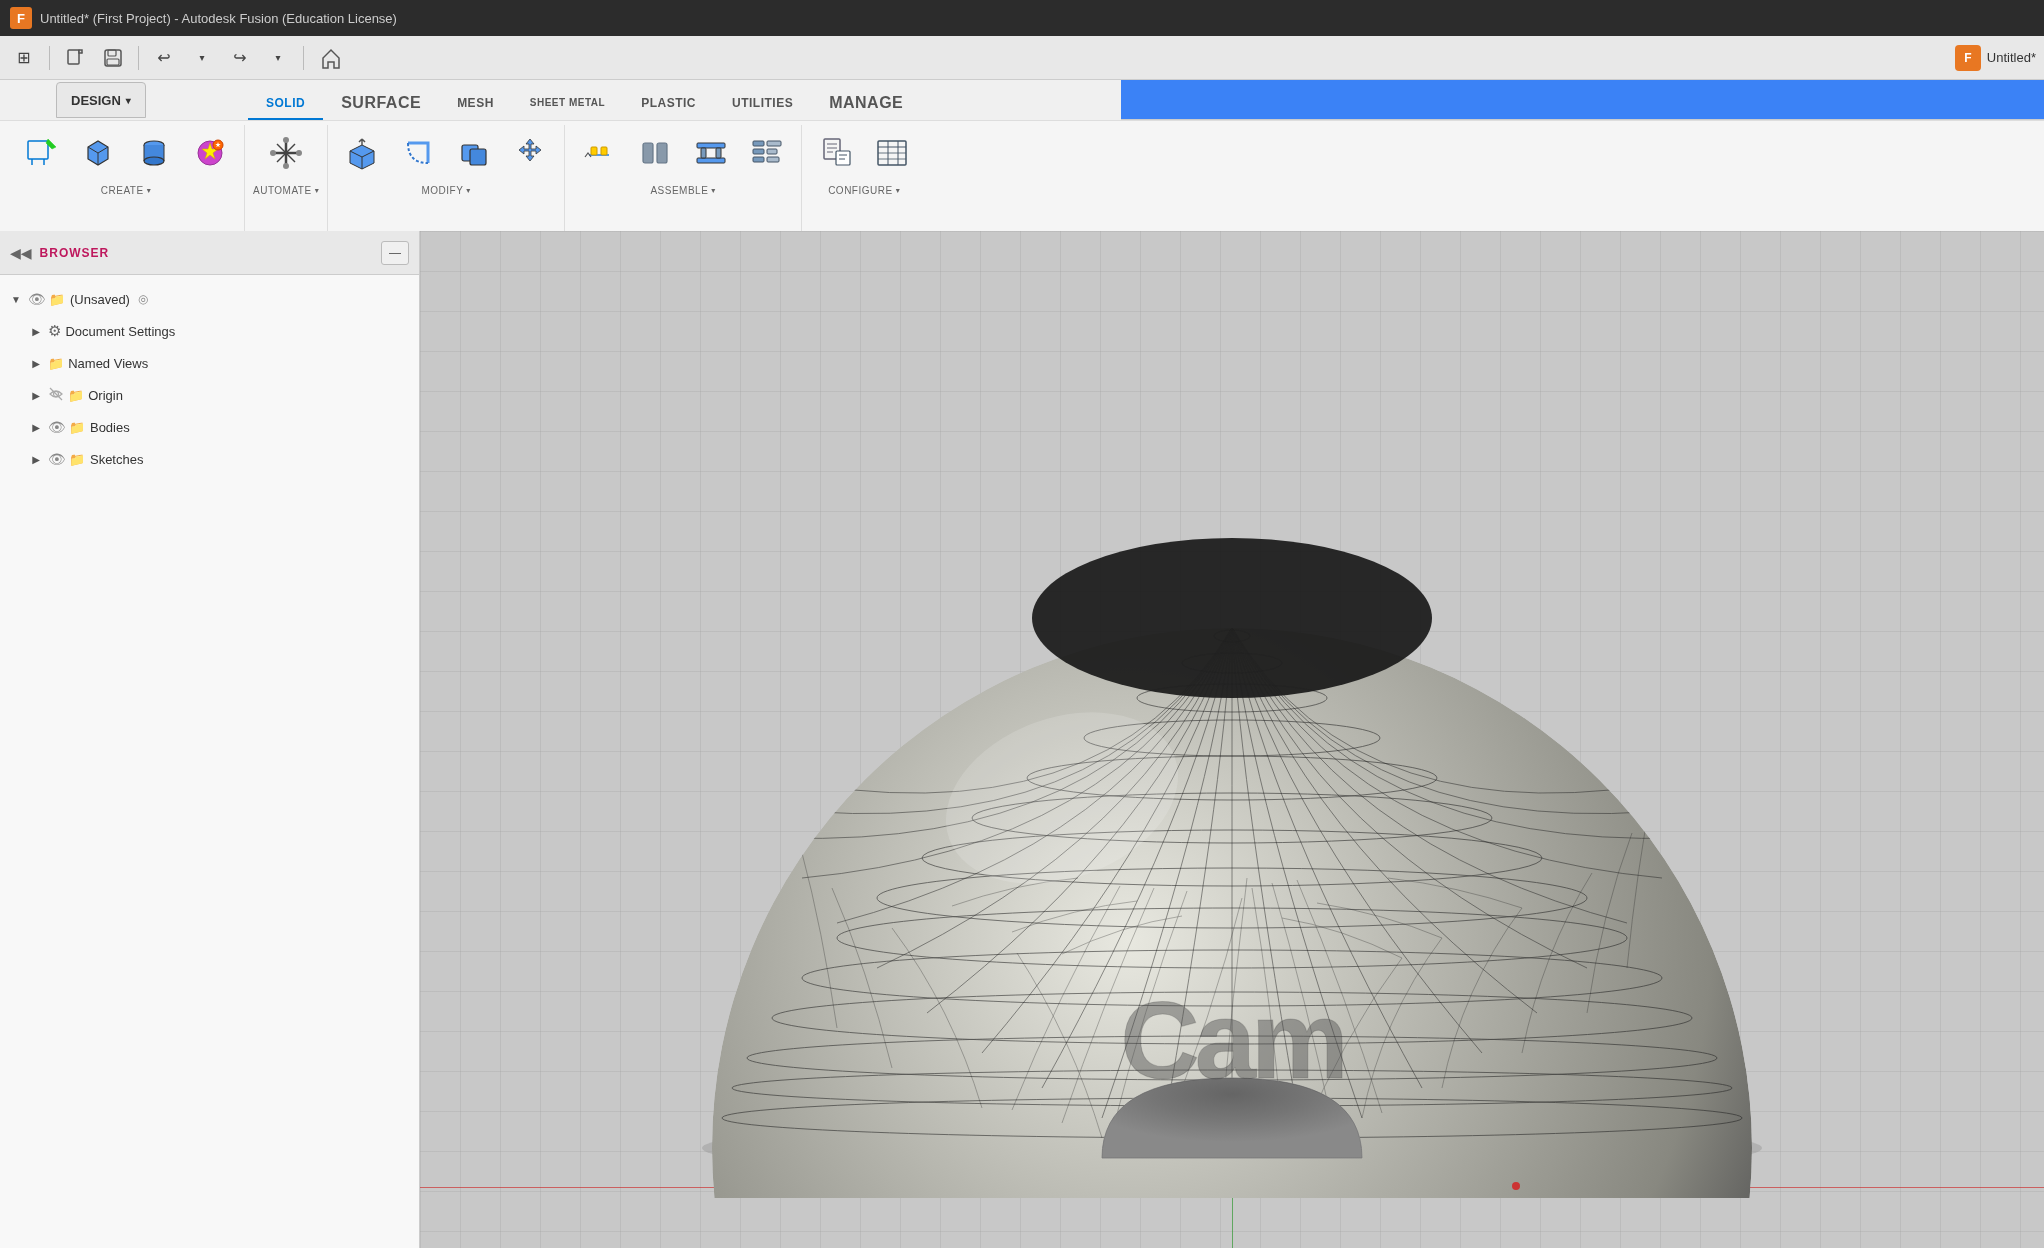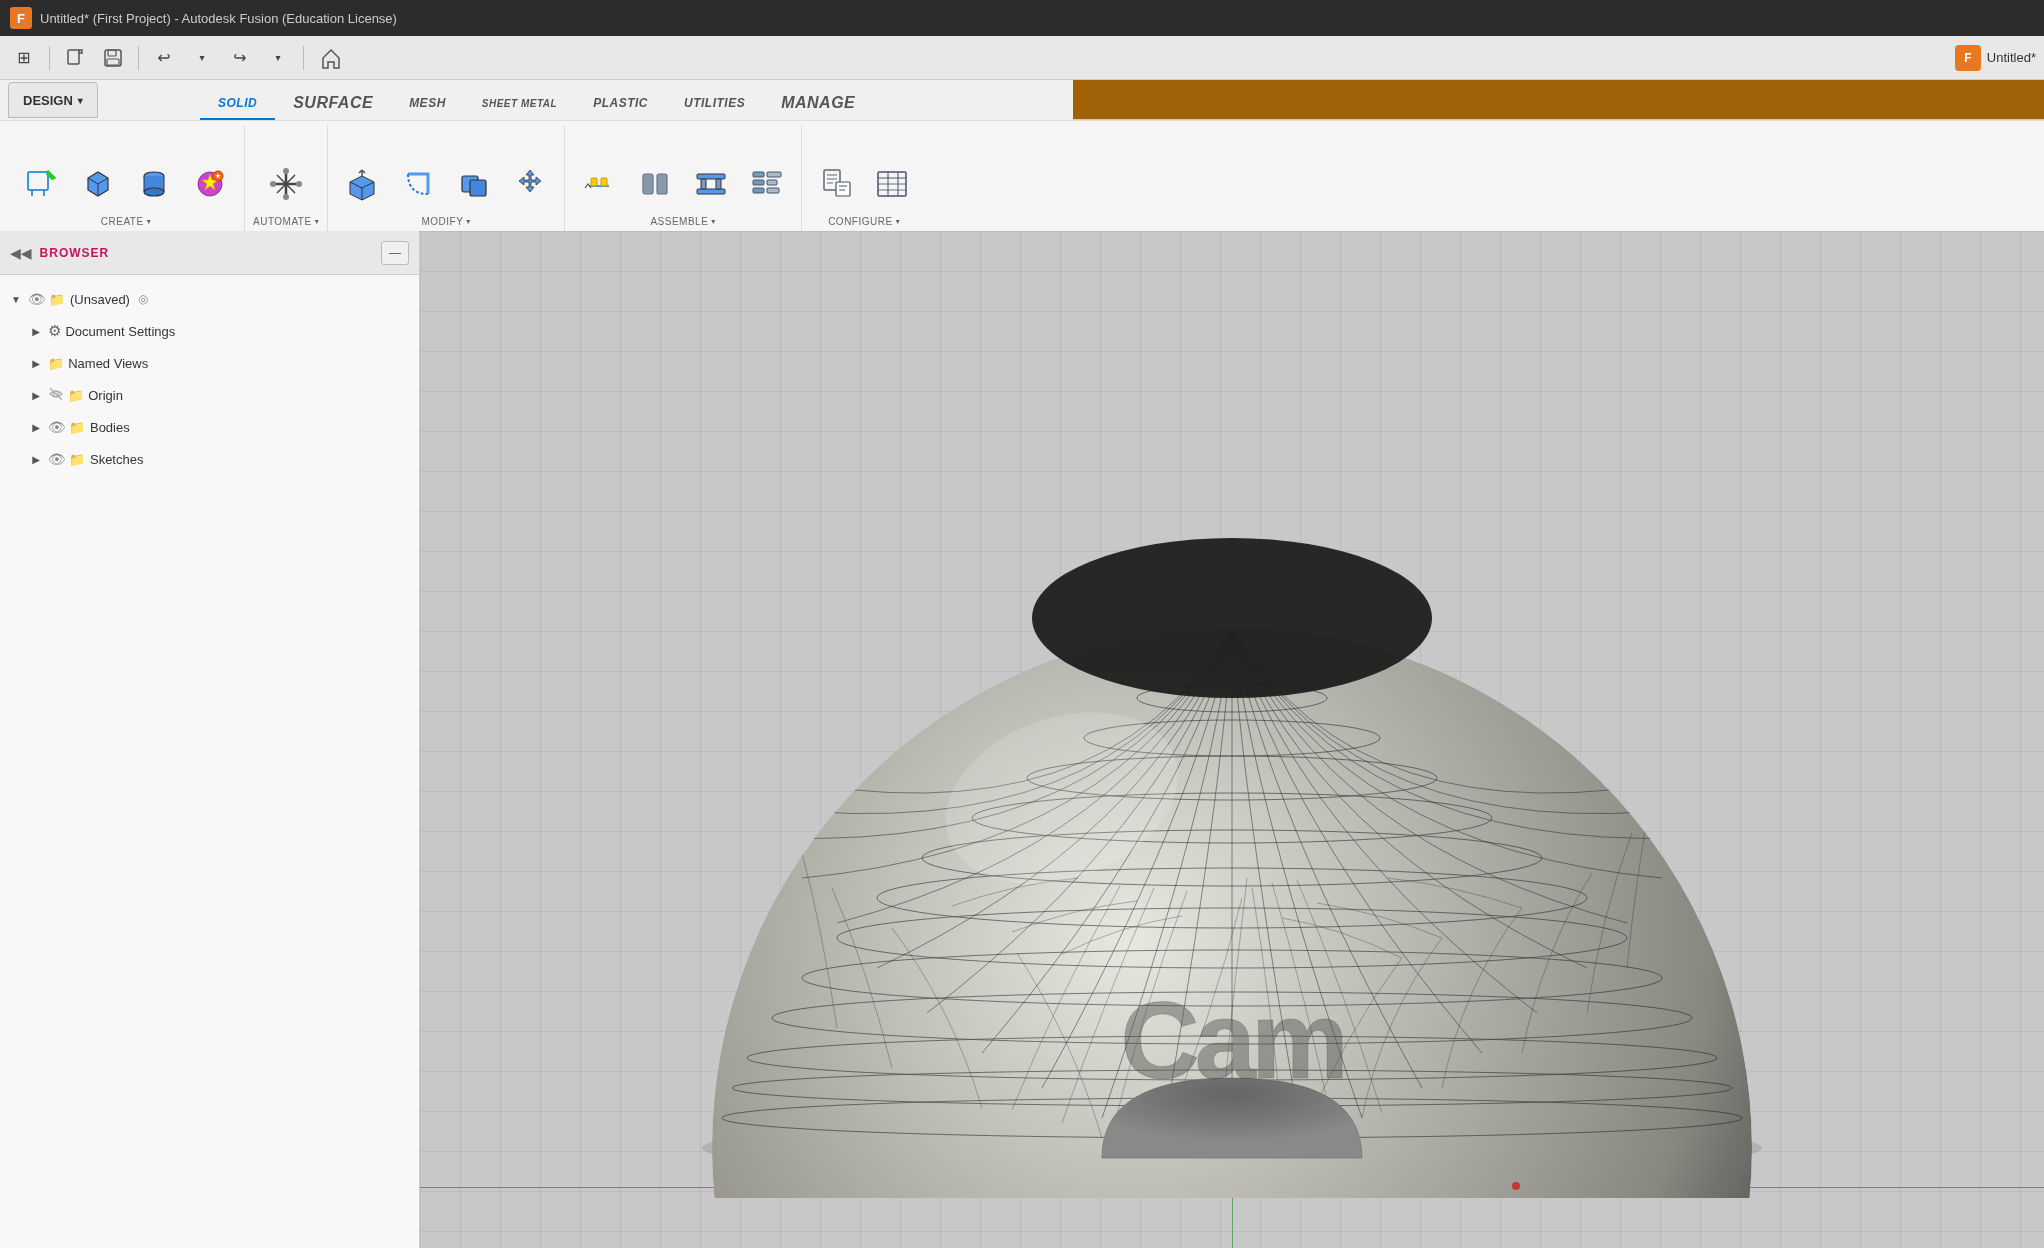--- a/index.html
+++ b/index.html
@@ -94,21 +94,20 @@
     }
 
     .menu-tab {
       height: 32px;
       padding: 0 20px;
       display: flex; align-items: center;
       font-size: 12px; font-weight: 600; color: #555;
       cursor: pointer;
       border-bottom: 2px solid transparent;
       letter-spacing: 0.5px;
-      font-style: italic;
     }
     .menu-tab.active {
       color: #0078d4;
       border-bottom: 2px solid #0078d4;
     }
 
     
     #icon-toolbar {
       height: 115px;
       background: #f5f5f5;
@@ -119,21 +118,21 @@
       border-top: 1px solid #ddd;
     }
 
     .tool-group {
       display: flex;
       flex-direction: column;
       align-items: center;
       border-right: 1px solid #ddd;
       padding: 4px 8px;
       height: 100%;
-      justify-content: flex-end;
+      justify-content: flex-start;
     }
 
     .tool-icons-row {
       display: flex;
       gap: 4px;
       align-items: center;
     }
 
     .tool-icon {
       width: 52px; height: 52px;
@@ -312,21 +311,21 @@
       <div class="app-icon2">
         <svg width="18" height="18" viewBox="0 0 18 18">
             <rect width="18" height="18" rx="3" fill="#e87722"></rect>
             <text x="9" y="13" text-anchor="middle" font-size="12" fill="white" font-weight="bold">F</text>
           </svg>
       </div>
       <span class="project-title">Untitled*</span>
     </div>
   </div>
 
-  <div style="position:relative; height:40px; background:#a16207; display:flex; align-items:flex-start; border-bottom:1px solid #ccc;">
+  <div style="position:relative; height:40px; background:#3b82f6; display:flex; align-items:center; border-bottom:1px solid #ccc;margin-left:48px;">
     <div style="position:absolute; left:8px; top:2px; z-index:10;">
       <div style="height:36px; background:#e8e8e8; border:1px solid #bbb; border-radius:4px 4px 0 0; padding:0 14px; display:flex; align-items:center; gap:5px; font-size:13px; font-weight:bold; color:#333; cursor:pointer;">
         <span>DESIGN</span>
         <span style="font-size:10px;">▾</span>
       </div>
     </div>
     <div id="menu-tabs" style="display:flex; align-items:flex-end; padding-left:200px; height:40px; gap:0;">
       <div class="menu-tab active" style="color:#0078d4; border-bottom:2px solid #0078d4; font-size:12px; font-weight:700; padding:0 18px; height:32px; display:flex; align-items:center; letter-spacing:0.5px;">SOLID</div>
       <div class="menu-tab" style="font-size:16px; font-weight:600; color:#555; padding:0 18px; height:32px; display:flex; align-items:center; letter-spacing:0.5px; cursor:pointer;">SURFACE</div>
       <div class="menu-tab" style="font-size:12px; font-weight:600; color:#555; padding:0 18px; height:32px; display:flex; align-items:center; letter-spacing:0.5px; cursor:pointer;">MESH</div>

